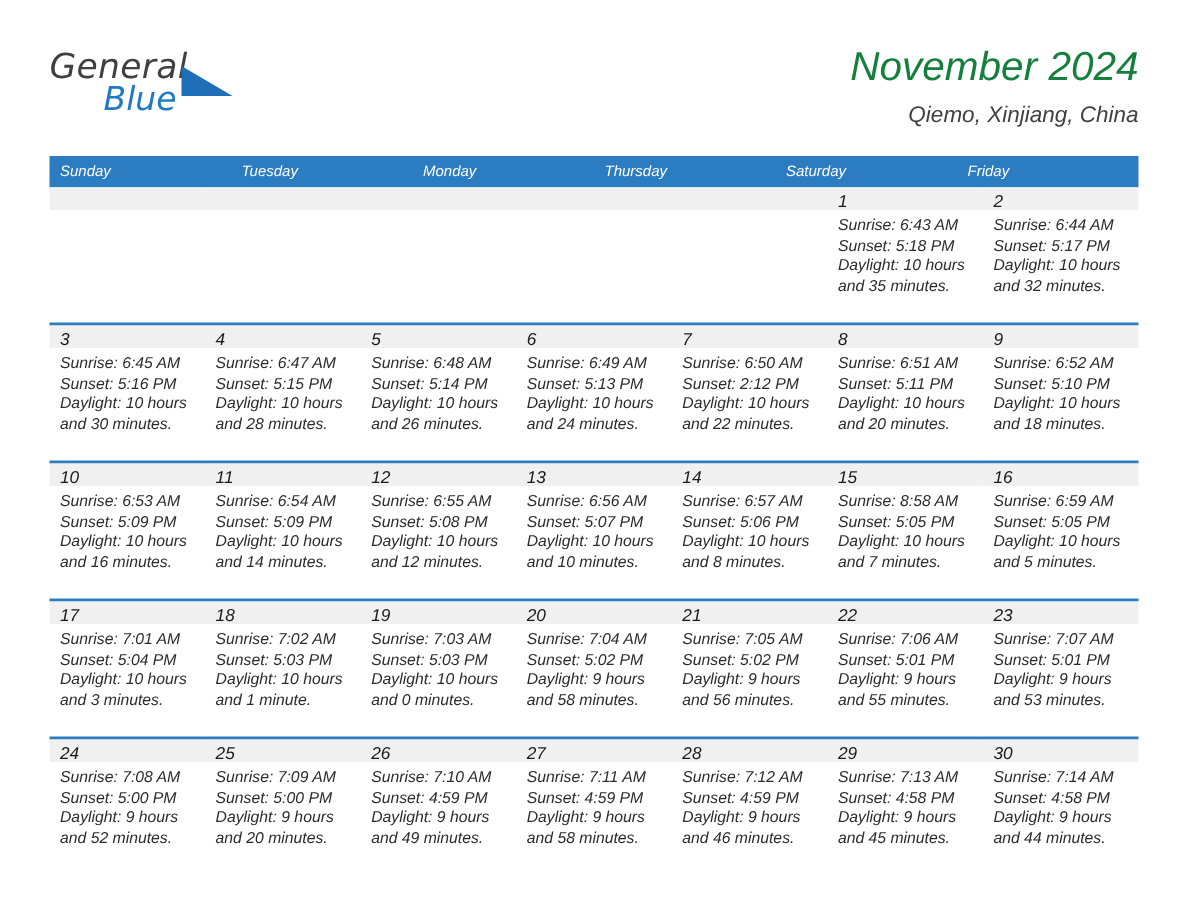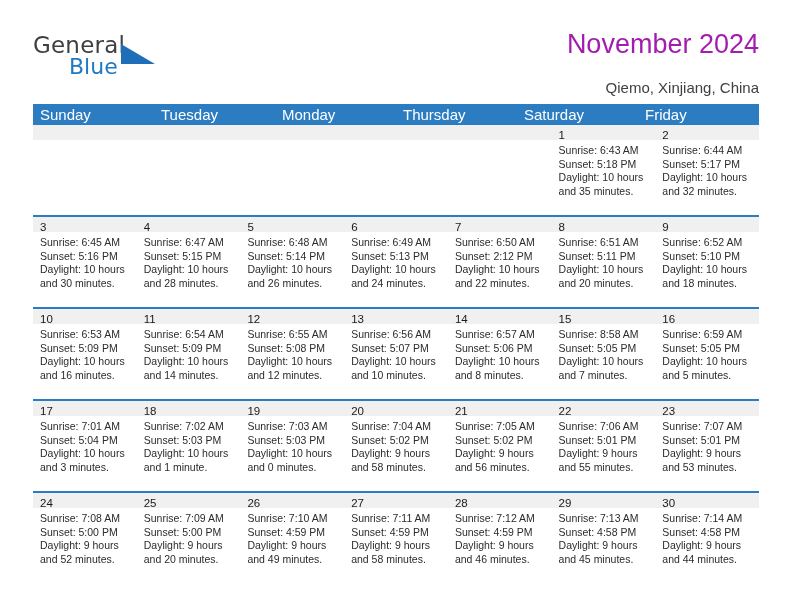--- a/index.html
+++ b/index.html
@@ -12,20 +12,21 @@
     height: 612px;
     font-family: "Liberation Sans", sans-serif;
     color: #000000;
     overflow: hidden;
   }
   .page {
     position: relative;
     width: 792px;
     height: 524px;
     box-sizing: border-box;
+    font-style: italic;
   }
 
   
   .top-bar {
     position: absolute;
     left: 33px;
     top: 28px;
     right: 33px;
     height: 68px;
   }
@@ -65,51 +66,51 @@
   }
 
   .title-block {
     position: absolute;
     right: 0;
     top: 0;
     text-align: right;
   }
   .cal-title {
     font-size: 27px;
-    color: #a21caf;
+    color: #15803d;
     font-weight: normal;
     line-height: 33px;
     white-space: nowrap;
     font-family: "Liberation Sans", sans-serif;
   }
   .cal-subtitle {
     font-size: 15px;
     color: #404040;
     line-height: 22px;
-    margin-top: 16px;
+    margin-top: 5px;
     white-space: nowrap;
     font-family: "Liberation Sans", sans-serif;
   }
 
   
   .calendar {
     position: absolute;
     left: 33px;
     top: 104px;
     width: 726px;
   }
   .weekdays {
     display: flex;
     background: #2b7cc1;
     height: 21px;
   }
   .weekday {
     flex: 1 1 0;
     color: #ffffff;
-    font-size: 15px;
+    font-size: 10px;
     line-height: 21px;
     padding-left: 7px;
     box-sizing: border-box;
     white-space: nowrap;
   }
 
   .week-row {
     display: flex;
     height: 90px;
     border-top: 2px solid #2b7cc1;

